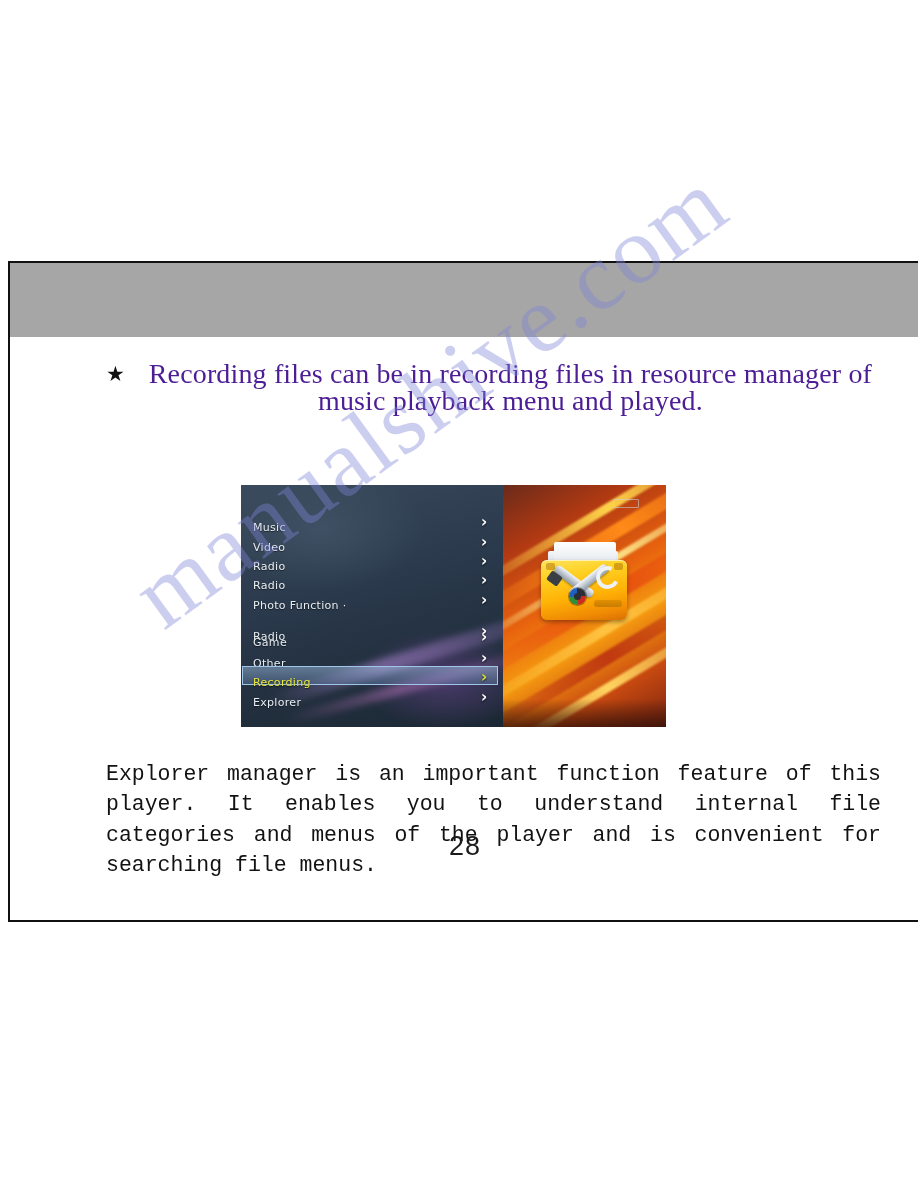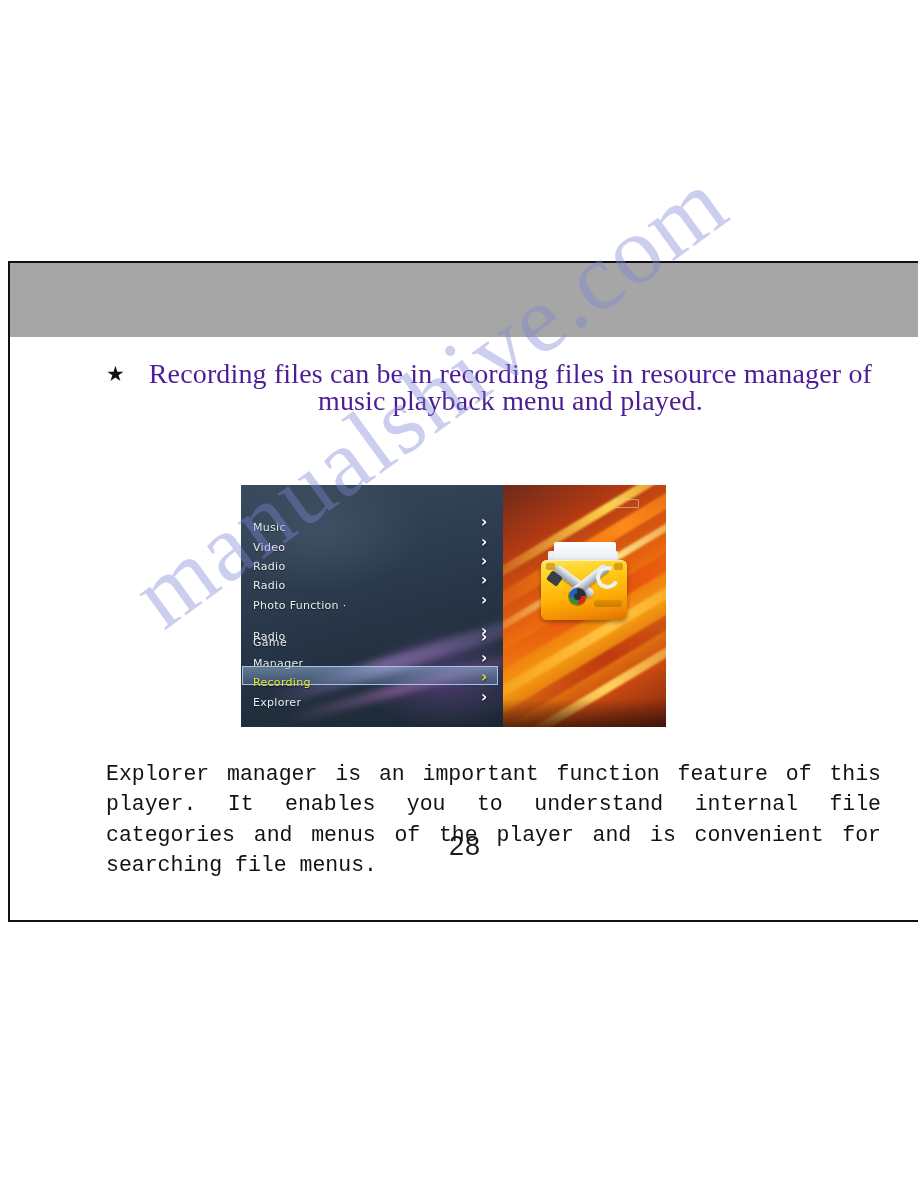--- a/index.html
+++ b/index.html
@@ -426,21 +426,21 @@
           </div>
           <div class="shot-row" style="top: 137px; padding-left: 16px;">
             <span class="lbl">Radio</span>
             <span class="chev">›</span>
           </div>
           <div class="shot-row" style="top: 143px; padding-left: 28px;">
             <span class="lbl">Game</span>
             <span class="chev">›</span>
           </div>
           <div class="shot-row" style="top: 163.8px;">
-            <span class="lbl">Manager</span>
+            <span class="lbl">Other</span>
             <span class="chev">›</span>
           </div>
           <div id="shot-row-selected-box" style="top: 181.2px;"></div>
           <div class="shot-row selected" style="top: 183.2px;">
             <span class="lbl">Recording</span>
             <span class="chev">›</span>
           </div>
           <div class="shot-row" style="top: 202.6px;">
             <span class="lbl">Explorer</span>
             <span class="chev">›</span>

